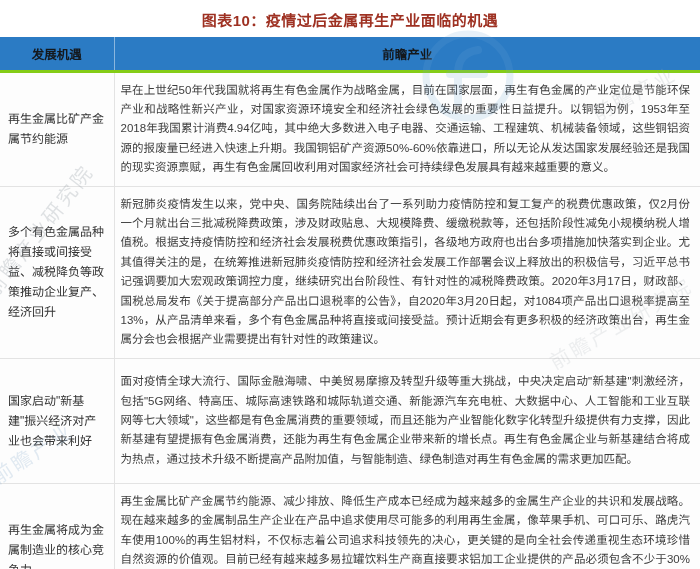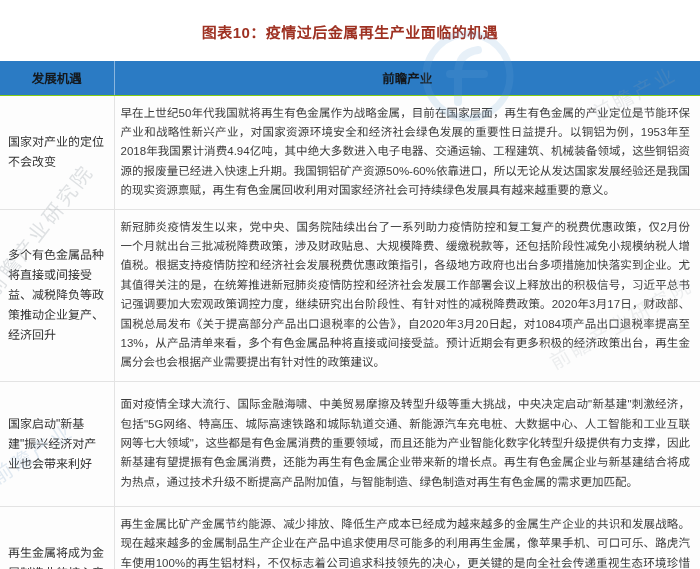--- a/index.html
+++ b/index.html
@@ -11,31 +11,31 @@
     --handle-color:#3f3f3f;
   }
   *{box-sizing:border-box;}
   html,body{margin:0;padding:0;}
   body{
     width:700px;height:569px;overflow:hidden;position:relative;
     background:#ffffff;
     font-family:"Liberation Sans","DejaVu Sans",sans-serif;
   }
   .page-title{
-    margin:12px;padding:9px 12px 7px;text-align:center;
+    margin:0;padding:9px 12px 7px;text-align:center;
     font-size:15px;font-weight:bold;color:var(--title-color);
     letter-spacing:.5px;
   }
   table.opps{
     width:700px;border-collapse:collapse;table-layout:fixed;
   }
   table.opps thead th{
     background:var(--header-bg);color:#14181c;
     font-size:12.5px;font-weight:bold;height:34px;padding:0;
-    border-bottom:1px solid #84cc16;
+    border-bottom:3px solid #84cc16;
   }
   table.opps thead th + th{border-left:1px solid rgba(255,255,255,.45);}
   table.opps td{
     border-bottom:1px solid var(--border-color);
     vertical-align:middle;background:#fdfdfd;
   }
   td.opp-label{
     width:114px;border-right:1px solid var(--border-color);
     font-size:12px;line-height:20px;color:#333;
     padding:6px 9px 6px 8px;
@@ -69,21 +69,21 @@
       <col style="width:586px">
     </colgroup>
   <thead>
     <tr>
       <th>发展机遇</th>
       <th>前瞻产业</th>
     </tr>
   </thead>
   <tbody>
     <tr style="height:100px">
-      <td class="opp-label">国家对产业的定位不会改变</td>
+      <td class="opp-label">再生金属比矿产金属节约能源</td>
       <td class="opp-analysis">早在上世纪50年代我国就将再生有色金属作为战略金属，目前在国家层面，再生有色金属的产业定位是节能环保产业和战略性新兴产业，对国家资源环境安全和经济社会绿色发展的重要性日益提升。以铜铝为例，1953年至2018年我国累计消费4.94亿吨，其中绝大多数进入电子电器、交通运输、工程建筑、机械装备领域，这些铜铝资源的报废量已经进入快速上升期。我国铜铝矿产资源50%-60%依靠进口，所以无论从发达国家发展经验还是我国的现实资源禀赋，再生有色金属回收利用对国家经济社会可持续绿色发展具有越来越重要的意义。</td>
     </tr>
     <tr style="height:157px">
       <td class="opp-label">多个有色金属品种将直接或间接受益、减税降负等政策推动企业复产、经济回升</td>
       <td class="opp-analysis">新冠肺炎疫情发生以来，党中央、国务院陆续出台了一系列助力疫情防控和复工复产的税费优惠政策，仅2月份一个月就出台三批减税降费政策，涉及财政贴息、大规模降费、缓缴税款等，还包括阶段性减免小规模纳税人增值税。根据支持疫情防控和经济社会发展税费优惠政策指引，各级地方政府也出台多项措施加快落实到企业。尤其值得关注的是，在统筹推进新冠肺炎疫情防控和经济社会发展工作部署会议上释放出的积极信号，习近平总书记强调要加大宏观政策调控力度，继续研究出台阶段性、有针对性的减税降费政策。2020年3月17日，财政部、国税总局发布《关于提高部分产品出口退税率的公告》，自2020年3月20日起，对1084项产品出口退税率提高至13%，从产品清单来看，多个有色金属品种将直接或间接受益。预计近期会有更多积极的经济政策出台，再生金属分会也会根据产业需要提出有针对性的政策建议。</td>
     </tr>
     <tr style="height:125px">
       <td class="opp-label">国家启动"新基建"振兴经济对产业也会带来利好</td>
       <td class="opp-analysis">面对疫情全球大流行、国际金融海啸、中美贸易摩擦及转型升级等重大挑战，中央决定启动"新基建"刺激经济，包括"5G网络、特高压、城际高速铁路和城际轨道交通、新能源汽车充电桩、大数据中心、人工智能和工业互联网等七大领域"，这些都是有色金属消费的重要领域，而且还能为产业智能化数字化转型升级提供有力支撑，因此新基建有望提振有色金属消费，还能为再生有色金属企业带来新的增长点。再生有色金属企业与新基建结合将成为热点，通过技术升级不断提高产品附加值，与智能制造、绿色制造对再生有色金属的需求更加匹配。</td>
     </tr>

